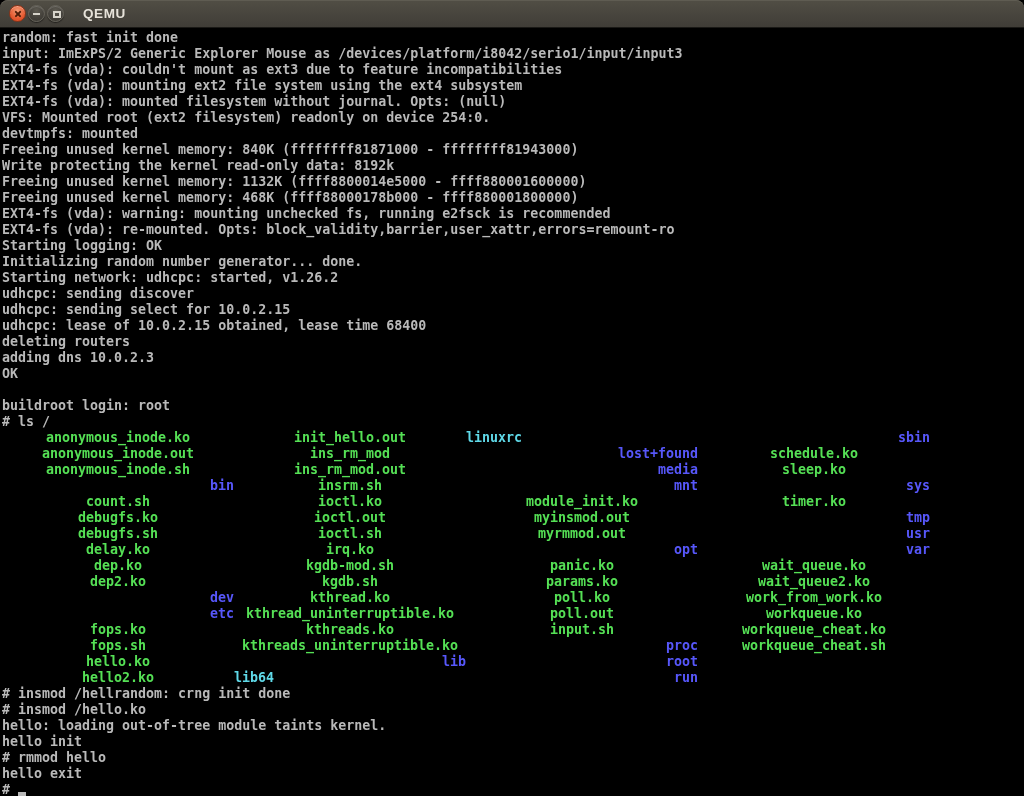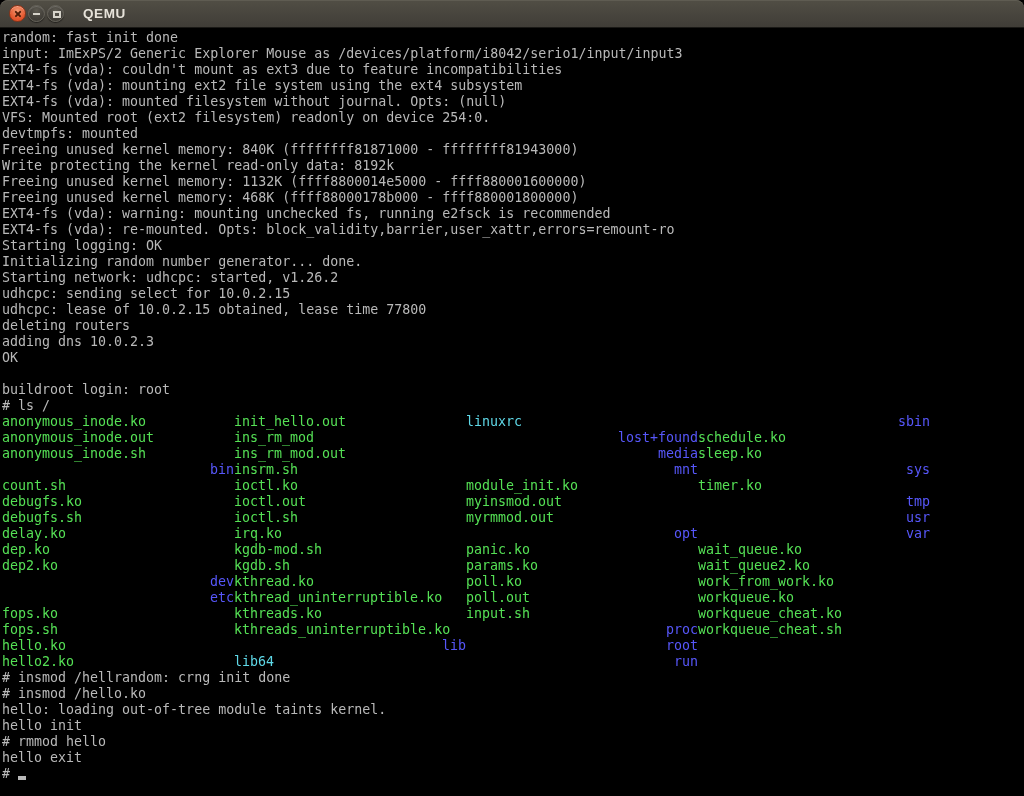--- a/index.html
+++ b/index.html
@@ -39,28 +39,28 @@
     box-shadow:inset 0 1px 0 rgba(255,255,255,.18), 0 1px 1px rgba(0,0,0,.5);
   }
   .btn-min{left:28px;} .btn-max{left:47px;}
   .sym-minus{position:absolute;left:4px;top:7px;width:7px;height:2px;background:#d6d3ca;display:block;}
   .sym-square{position:absolute;left:4.5px;top:4.5px;width:4px;height:3.5px;border:2px solid #d6d3ca;display:block;}
 
   
   .console{
     position:absolute;top:28px;left:0;width:1024px;height:768px;box-sizing:border-box;
     padding:2px 12px 0 2px;overflow:hidden;background:var(--bg,#000);
-    font-family:"DejaVu Sans Mono",monospace;font-size:13.3px;font-weight:normal;
+    font-family:"DejaVu Sans Mono",monospace;font-size:13.3px;font-weight:bold;
     line-height:16px;color:var(--fg,#b9b9b9);
     cursor:text;
   }
   .line{min-height:16px;white-space:pre;}
   .ls-row{display:flex;}
   .cell{flex:0 0 232px;width:232px;white-space:pre;overflow:visible;}
-  .green{color:var(--c-green,#55e055);}
+  .green{color:var(--c-green,#55e055);text-align:center;}
   .blue{color:var(--c-blue,#5757fa);text-align:right;}
   .cyan{color:var(--c-cyan,#5fd9e8);}
   .cursor{display:inline-block;width:8px;height:4px;background:var(--fg,#b9b9b9);transform:translateY(2px);}
 </style>
 </head>
 <body>
 
 <div class="window">
   <div class="titlebar">
     <div class="wbtn close">
@@ -84,22 +84,23 @@
       <div class="line">devtmpfs: mounted</div>
       <div class="line">Freeing unused kernel memory: 840K (ffffffff81871000 - ffffffff81943000)</div>
       <div class="line">Write protecting the kernel read-only data: 8192k</div>
       <div class="line">Freeing unused kernel memory: 1132K (ffff8800014e5000 - ffff880001600000)</div>
       <div class="line">Freeing unused kernel memory: 468K (ffff88000178b000 - ffff880001800000)</div>
       <div class="line">EXT4-fs (vda): warning: mounting unchecked fs, running e2fsck is recommended</div>
       <div class="line">EXT4-fs (vda): re-mounted. Opts: block_validity,barrier,user_xattr,errors=remount-ro</div>
       <div class="line">Starting logging: OK</div>
       <div class="line">Initializing random number generator... done.</div>
       <div class="line">Starting network: udhcpc: started, v1.26.2</div>
+      <div class="line">udhcpc: sending discover</div>
       <div class="line">udhcpc: sending select for 10.0.2.15</div>
-      <div class="line">udhcpc: lease of 10.0.2.15 obtained, lease time 77800</div>
+      <div class="line">udhcpc: lease of 10.0.2.15 obtained, lease time 68400</div>
       <div class="line">deleting routers</div>
       <div class="line">adding dns 10.0.2.3</div>
       <div class="line">OK</div>
       <div class="line"></div>
       <div class="line">buildroot login: root</div>
       <div class="line"># ls /</div>
       <div class="line ls-row"><span class="cell green">anonymous_inode.ko</span><span class="cell green">init_hello.out</span><span class="cell cyan">linuxrc</span><span class="cell blue">sbin</span></div>
       <div class="line ls-row"><span class="cell green">anonymous_inode.out</span><span class="cell green">ins_rm_mod</span><span class="cell blue">lost+found</span><span class="cell green">schedule.ko</span></div>
       <div class="line ls-row"><span class="cell green">anonymous_inode.sh</span><span class="cell green">ins_rm_mod.out</span><span class="cell blue">media</span><span class="cell green">sleep.ko</span></div>
       <div class="line ls-row"><span class="cell blue">bin</span><span class="cell green">insrm.sh</span><span class="cell blue">mnt</span><span class="cell blue">sys</span></div>

